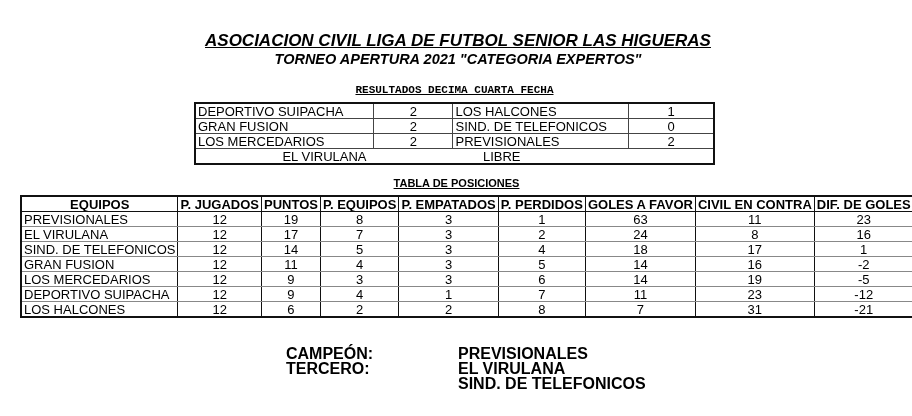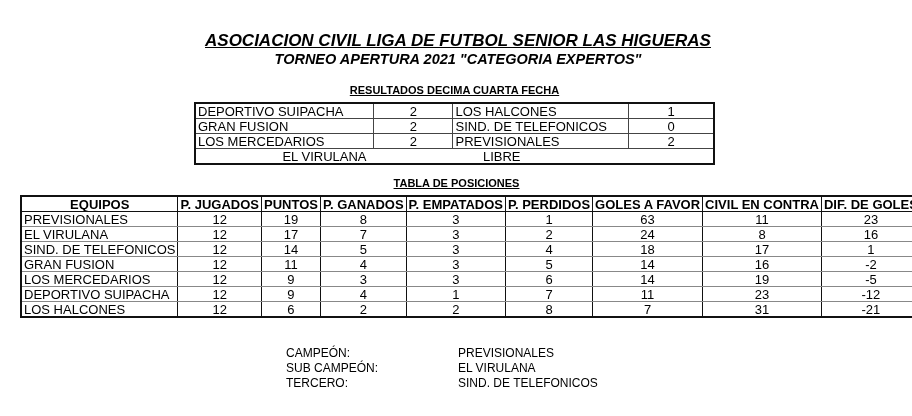--- a/index.html
+++ b/index.html
@@ -1,32 +1,32 @@
 <!DOCTYPE html>
 <html><head>
 <meta charset="utf-8">
 <style>
   html, body { margin:0; padding:0; background:#fff; }
   body { width:912px; height:416px; position:relative; overflow:hidden; font-family:"Liberation Sans", sans-serif; color:#000; }
   .title { position:absolute; left:0; width:912px; text-align:center; font-weight:bold; font-style:italic; }
   #t1 { top:31px; font-size:17px; text-decoration:underline; left:2px; }
   #t2 { top:51px; font-size:14.5px; left:2px; }
   .subtitle { position:absolute; font-weight:bold; font-size:11px; text-decoration:underline; text-align:center; }
-  #res-title { top:84px; left:194px; width:521px; }
+  #res-title { top:84px; left:194px; width:521px;font-family:Liberation Mono, monospace; }
   #pos-title { top:177px; left:20px; width:873px; }
   table { border-collapse:collapse; position:absolute; font-size:13px; }
   td, th { padding:0 2px; height:14px; line-height:13px; white-space:nowrap; overflow:hidden; }
   #results { left:194px; top:102px; width:521px; border:2px solid #111; }
   #results td { border:1px solid #444; }
   #results td.c { text-align:center; }
   #standings { left:20px; top:195px; width:873px; border:2px solid #111; }
   #standings th { font-weight:bold; border:1.5px solid #111; height:14px; }
   #standings td { border-left:1.5px solid #111; border-right:1.5px solid #111; border-top:1px solid #888; border-bottom:1px solid #888; text-align:center; }
   #standings td.team { text-align:left; }
-  .podium { position:absolute; top:346px; font-weight:normal; font-size:12px; line-height:15px; }
+  .podium { position:absolute; top:346px; font-weight:bold; font-size:16px; line-height:15px; }
   #podium-labels { left:286px; }
   #podium-values { left:458px; }
 </style>
 </head>
 <body>
 
 <div id="t1" class="title">ASOCIACION CIVIL LIGA DE FUTBOL SENIOR LAS HIGUERAS</div>
 <div id="t2" class="title">TORNEO APERTURA 2021 "CATEGORIA EXPERTOS"</div>
 
 <div id="res-title" class="subtitle">RESULTADOS DECIMA CUARTA FECHA</div>
@@ -74,21 +74,21 @@
       <col style="width:88px">
       <col style="width:87px">
       <col style="width:91px">
       <col style="width:87px">
   </colgroup>
   <thead>
     <tr>
       <th>EQUIPOS</th>
       <th>P. JUGADOS</th>
       <th>PUNTOS</th>
-      <th>P. GANADOS</th>
+      <th>P. EQUIPOS</th>
       <th>P. EMPATADOS</th>
       <th>P. PERDIDOS</th>
       <th>GOLES A FAVOR</th>
       <th>CIVIL EN CONTRA</th>
       <th>DIF. DE GOLES</th>
     </tr>
   </thead>
   <tbody id="standings-body">
       <tr>
         <td class="team">PREVISIONALES</td>
@@ -165,20 +165,19 @@
         <td>8</td>
         <td>7</td>
         <td>31</td>
         <td>-21</td>
       </tr>
     </tbody>
 </table>
 
 <div id="podium-labels" class="podium">
   <div>CAMPEÓN:</div>
-  <div>SUB CAMPEÓN:</div>
   <div>TERCERO:</div>
 </div>
 <div id="podium-values" class="podium">
   <div>PREVISIONALES</div>
   <div>EL VIRULANA</div>
   <div>SIND. DE TELEFONICOS</div>
 </div>
 
 </body></html>

